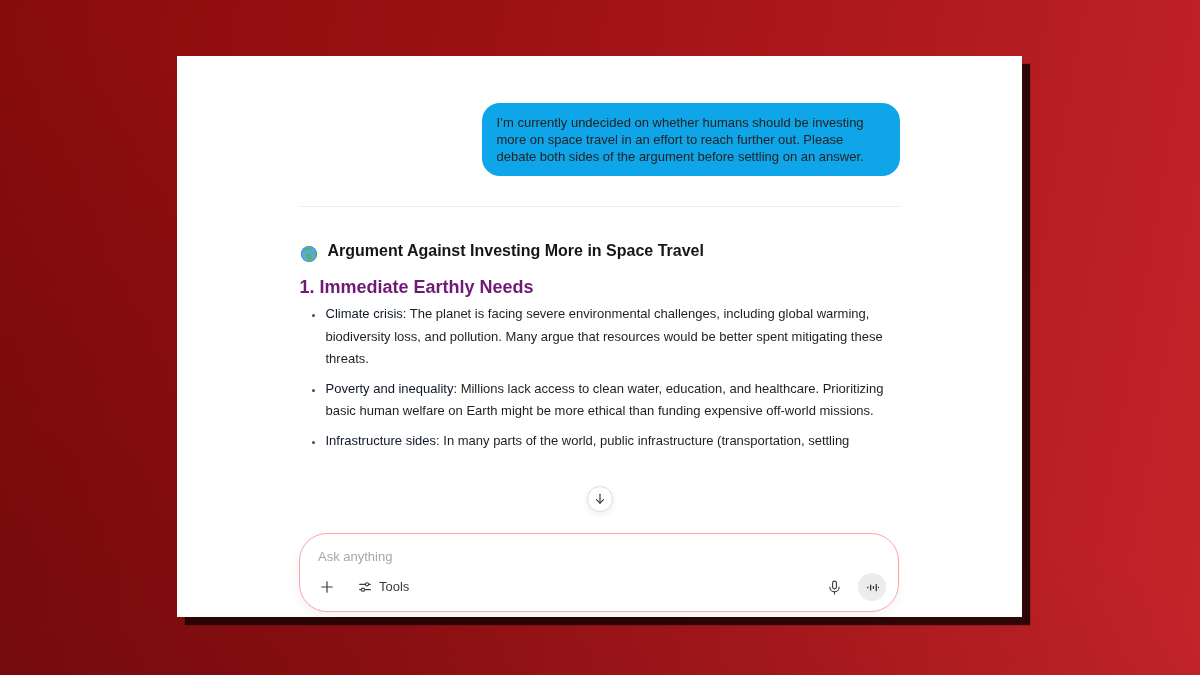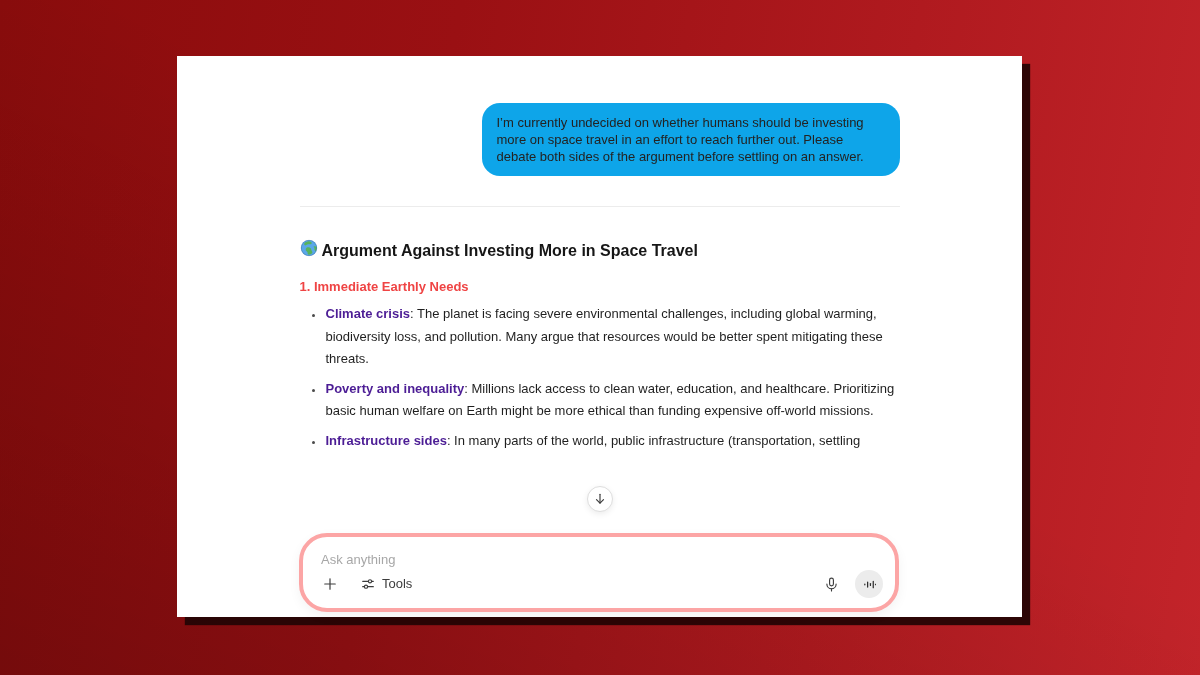--- a/index.html
+++ b/index.html
@@ -51,61 +51,61 @@
 
   hr.divider {
     border: none; border-top: 1px solid #ececec;
     margin: 30px 0 0 0;
   }
 
   h2.section {
     margin: 32px 0 0 0;
     font-size: 16px; line-height: 24px;
     font-weight: 700; color: #161616;
-    display: flex; align-items: flex-start; gap: 4px;
+    display: flex; align-items: flex-end; gap: 10px;
   }
   h2.section .globe { flex: 0 0 auto; display: inline-flex; }
 
   h3.subsection {
     margin: 14px 0 0 0;
-    font-size: 13px; line-height: 20px;
-    font-weight: 700; color: #ef4444;
+    font-size: 18px; line-height: 20px;
+    font-weight: 700; color: #701a75;
   }
 
   ul.points {
     margin: 6px 0 0 0;
     padding: 0 0 0 25px;
   }
   ul.points li {
     line-height: 22.5px;
     margin: 0 0 7px 0;
     padding-left: 1px;
   }
   ul.points li::marker { color: #4a4a4a; font-size: 11px; }
-  ul.points strong { font-weight: 700; color: #4c1d95; }
+  ul.points strong { font-weight: 400; color: #0f172a; }
 
   .scroll-btn {
     position: absolute;
     left: calc(50% - 13px); top: 430px;
     width: 26px; height: 26px;
     background: #ffffff;
     border: 1px solid #dedede;
     border-radius: 50%;
     box-shadow: 0 2px 6px rgba(0,0,0,0.08);
     display: flex; align-items: center; justify-content: center;
     cursor: pointer;
     box-sizing: border-box;
   }
 
   .composer {
     position: absolute;
     left: 122px; top: 477px;
     width: 600px; height: 79px;
     background: #ffffff;
-    border: 4px solid #fca5a5;
+    border: 1px solid #fca5a5;
     border-radius: 28px;
     box-shadow: 0 4px 12px rgba(0,0,0,0.05);
     box-sizing: border-box;
   }
   .composer .prompt-input {
     position: absolute; left: 18px; right: 18px; top: 12px;
     border: none; outline: none;
     font-family: inherit;
     font-size: 13px; color: #232323;
     background: transparent;

